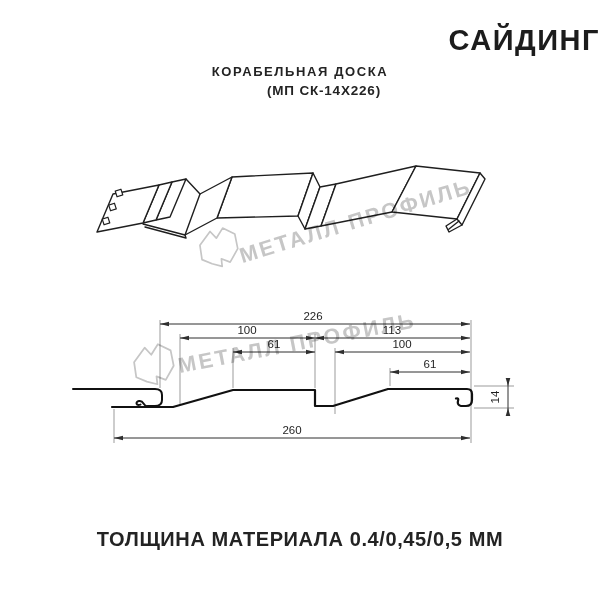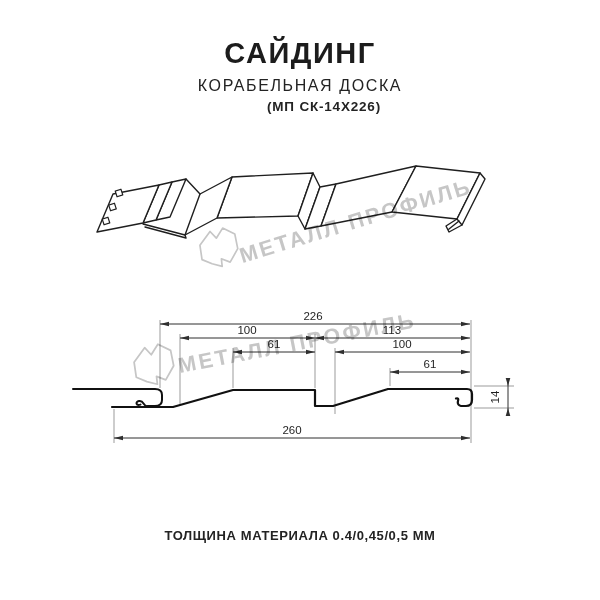--- a/index.html
+++ b/index.html
@@ -1,26 +1,26 @@
 <!DOCTYPE html>
 <html><head>
 <meta charset="utf-8">
 <style>
   html,body{margin:0;padding:0;background:#ffffff;}
   .page{
     position:relative;width:600px;height:600px;background:#ffffff;overflow:hidden;
     font-family:"Liberation Sans","DejaVu Sans",sans-serif;color:#1f1f1f;
   }
   .hdr{position:absolute;left:0;top:0;width:600px;text-align:center;}
-  .hdr .title{margin-top:37px;font-size:29px;font-weight:800;letter-spacing:1.5px;color:#1c1c1c;}
-  .hdr .subtitle{margin-top:7px;font-size:16px;font-weight:400;letter-spacing:1.6px;color:#232323;}
+  .hdr .title{margin-top:24px;font-size:29px;font-weight:800;letter-spacing:1.5px;color:#1c1c1c;text-align:right;}
+  .hdr .subtitle{margin-top:7px;font-size:13px;font-weight:700;letter-spacing:1.6px;color:#232323;}
   .hdr .code{margin-top:4px;font-size:13.5px;font-weight:700;letter-spacing:0.8px;color:#232323;padding-left:48px;}
   .footer-text{
     position:absolute;left:0;top:528px;width:600px;text-align:center;
-    font-size:13px;font-weight:700;letter-spacing:0.6px;color:#232323;
+    font-size:20px;font-weight:700;letter-spacing:0.6px;color:#232323;
   }
   svg{position:absolute;}
   .wm{
     position:absolute;pointer-events:none;z-index:6;mix-blend-mode:multiply;
     display:flex;align-items:flex-start;
   }
   .wm .wm-text{
     font-weight:700;font-size:21.5px;letter-spacing:2.5px;color:#c6c6c6;
     white-space:nowrap;transform-origin:left bottom;
   }

